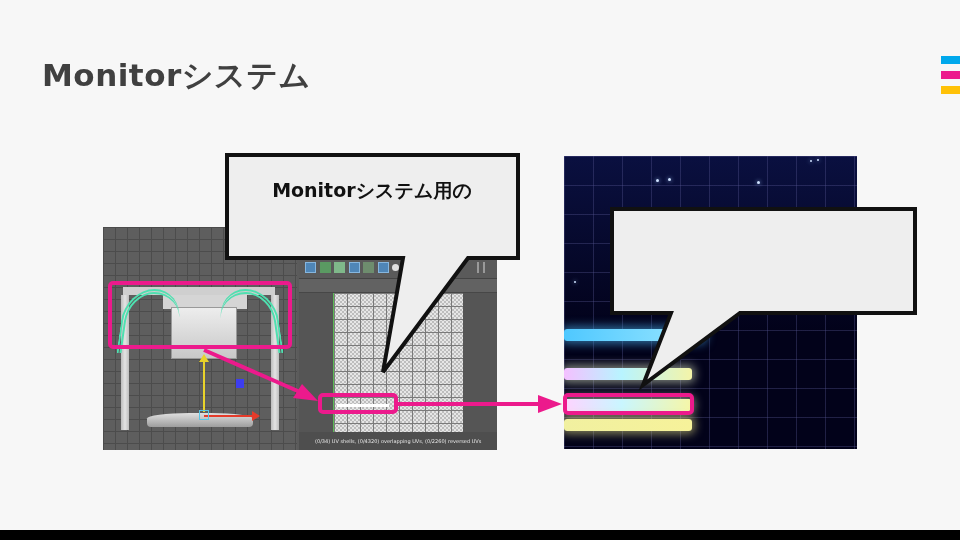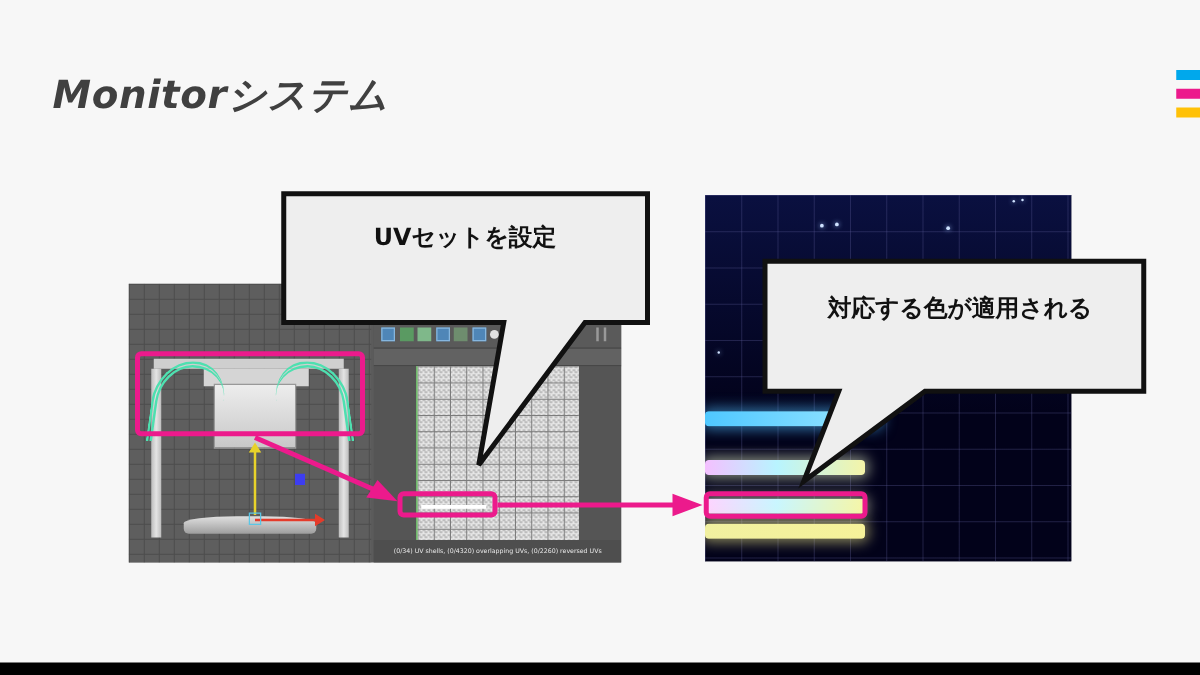--- a/index.html
+++ b/index.html
@@ -3,21 +3,20 @@
 <meta charset="utf-8">
 <style>
   * { box-sizing: border-box; margin: 0; padding: 0; }
   html, body { width: 960px; height: 540px; overflow: hidden; }
   body { background: #f7f7f7; font-family: "DejaVu Sans", "Liberation Sans", sans-serif; position: relative; }
 
   .slide-title {
     position: absolute; left: 42px; top: 55px;
     font-size: 31px; font-weight: bold; color: #404040; letter-spacing: 0.5px;
     font-family: "DejaVu Sans", sans-serif;
-    font-style: italic;
   }
   .brand-bars { position: absolute; left: 941px; top: 56px; width: 19px; }
   .brand-bars .bar { height: 8px; margin-bottom: 7px; }
 
   .bottom-band { position: absolute; left: 0; top: 530px; width: 960px; height: 10px; background: #000; }
 
   
   .editor {
     position: absolute; left: 103px; top: 227px; width: 394px; height: 223px;
     background: #5b5b5b; overflow: hidden;
@@ -169,19 +168,18 @@
   <polygon points="318,401 293,398 302,384" fill="#ec1a8c"></polygon>
   <line x1="398" y1="404" x2="540" y2="404" stroke="#ec1a8c" stroke-width="4"></line>
   <polygon points="562,404 538,395 538,413" fill="#ec1a8c"></polygon>
 
   <path d="M227,155 L518,155 L518,258 L468,258 L383,372 L403,258 L227,258 Z" fill="#eeeeee" stroke="#111" stroke-width="4" stroke-linejoin="miter"></path>
 
   <path d="M612,209 L915,209 L915,313 L740,313 L643,385 L671,313 L612,313 Z" fill="#eeeeee" stroke="#111" stroke-width="4" stroke-linejoin="miter"></path>
 </svg>
 
 <div class="bubble-text bubble-left-text">
-  <div>UVセットを設定</div>
+  <div>Monitorシステム用の</div>
 </div>
 <div class="bubble-text bubble-right-text">
-  <div>対応する色が適用される</div>
 </div>
 
 <div class="bottom-band"></div>
 
 </body></html>

